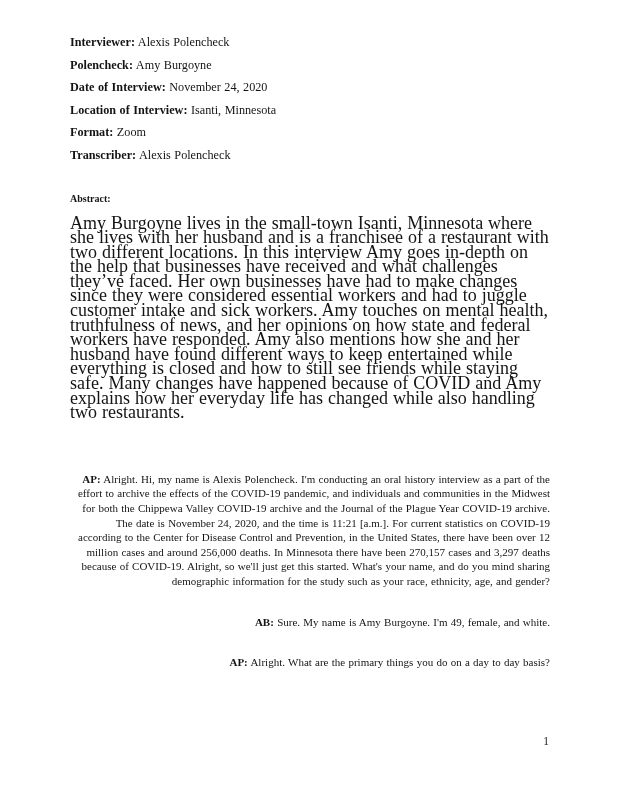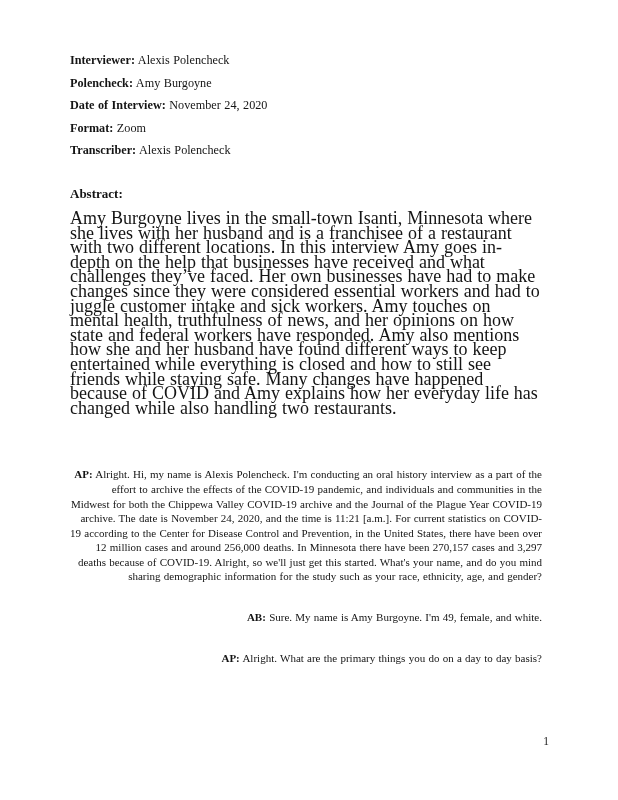--- a/index.html
+++ b/index.html
@@ -8,33 +8,33 @@
     position: relative;
     width: 618px;
     height: 800px;
     background: #ffffff;
     color: #141414;
     font-family: "Liberation Serif", "DejaVu Serif", serif;
     overflow: hidden;
   }
   .content {
     position: absolute;
-    top: 0; left: 0; right: 8px;
-    padding: 53px 68px 0 70px;
+    top: 0; left: 0; right: 0;
+    padding: 35px 68px 0 70px;
   }
   .meta p {
     font-size: 12.2px;
     line-height: 15px;
     margin: 0 0 7.5px 0;
     word-spacing: 0.5px;
   }
   .label { font-weight: bold; }
   .abstract-heading {
     font-weight: bold;
-    font-size: 13px;
+    font-size: 10px;
     line-height: 15px;
     margin-top: 28px;
   }
   .abstract-body {
     font-size: 18px;
     line-height: 14.6px;
     margin-top: 10px;
     word-spacing: 0.5px;
     text-align: left;
   }
@@ -59,20 +59,21 @@
 </head>
 <body style="background: rgb(255, 255, 255);">
 
 <div class="page" style="background: rgb(255, 255, 255); color: rgb(20, 20, 20);">
   <div class="content">
 
     <header class="meta">
       <p><span class="label">Interviewer:</span> <span>Alexis Polencheck</span></p>
       <p><span class="label">Polencheck:</span> <span>Amy Burgoyne</span></p>
       <p><span class="label">Date of Interview:</span> <span>November 24, 2020</span></p>
+      <p><span class="label">Location of Interview:</span> <span>Isanti, Minnesota</span></p>
       <p><span class="label">Format:</span> <span>Zoom</span></p>
       <p><span class="label">Transcriber:</span> <span>Alexis Polencheck</span></p>
     </header>
 
     <section>
       <p class="abstract-heading">Abstract:</p>
       <p class="abstract-body">Amy Burgoyne lives in the small-town Isanti, Minnesota where she lives with her husband and is a franchisee of a restaurant with two different locations. In this interview Amy goes in-depth on the help that businesses have received and what challenges they’ve faced. Her own businesses have had to make changes since they were considered essential workers and had to juggle customer intake and sick workers. Amy touches on mental health, truthfulness of news, and her opinions on how state and federal workers have responded. Amy also mentions how she and her husband have found different ways to keep entertained while everything is closed and how to still see friends while staying safe. Many changes have happened because of COVID and Amy explains how her everyday life has changed while also handling two restaurants.</p>
     </section>
 
     <section class="transcript">

